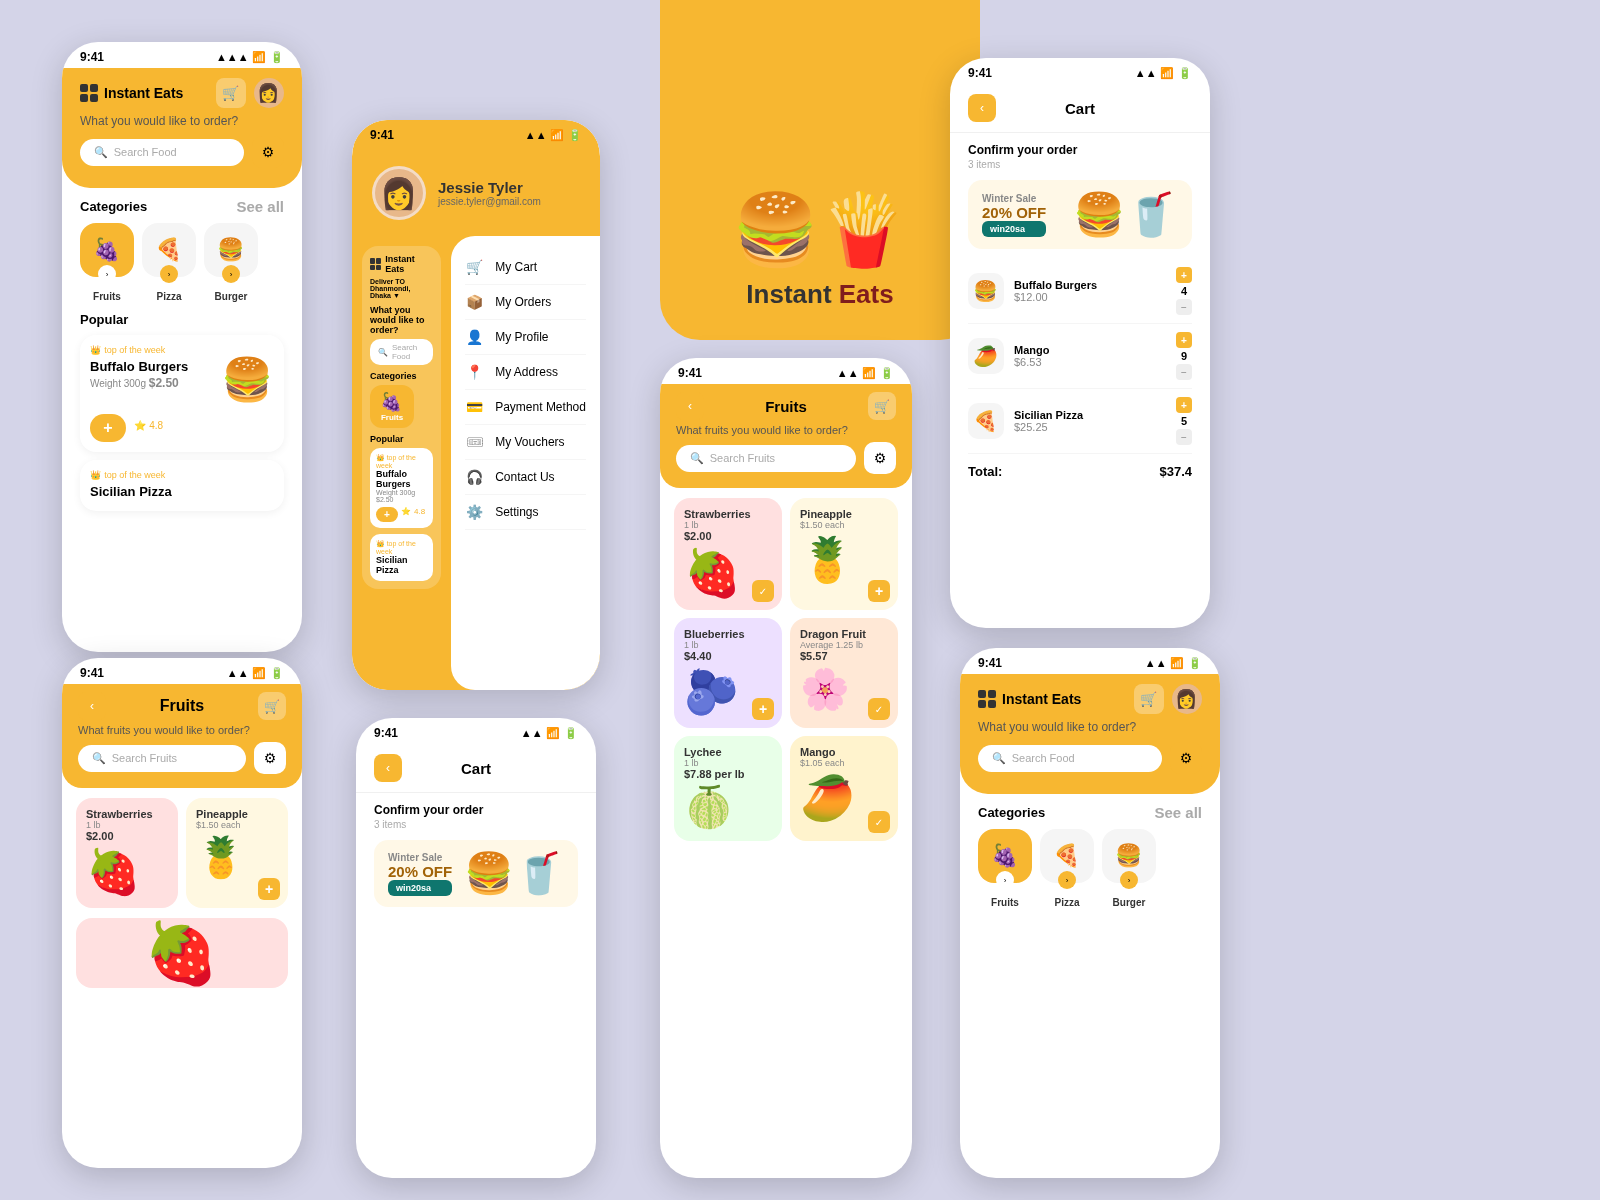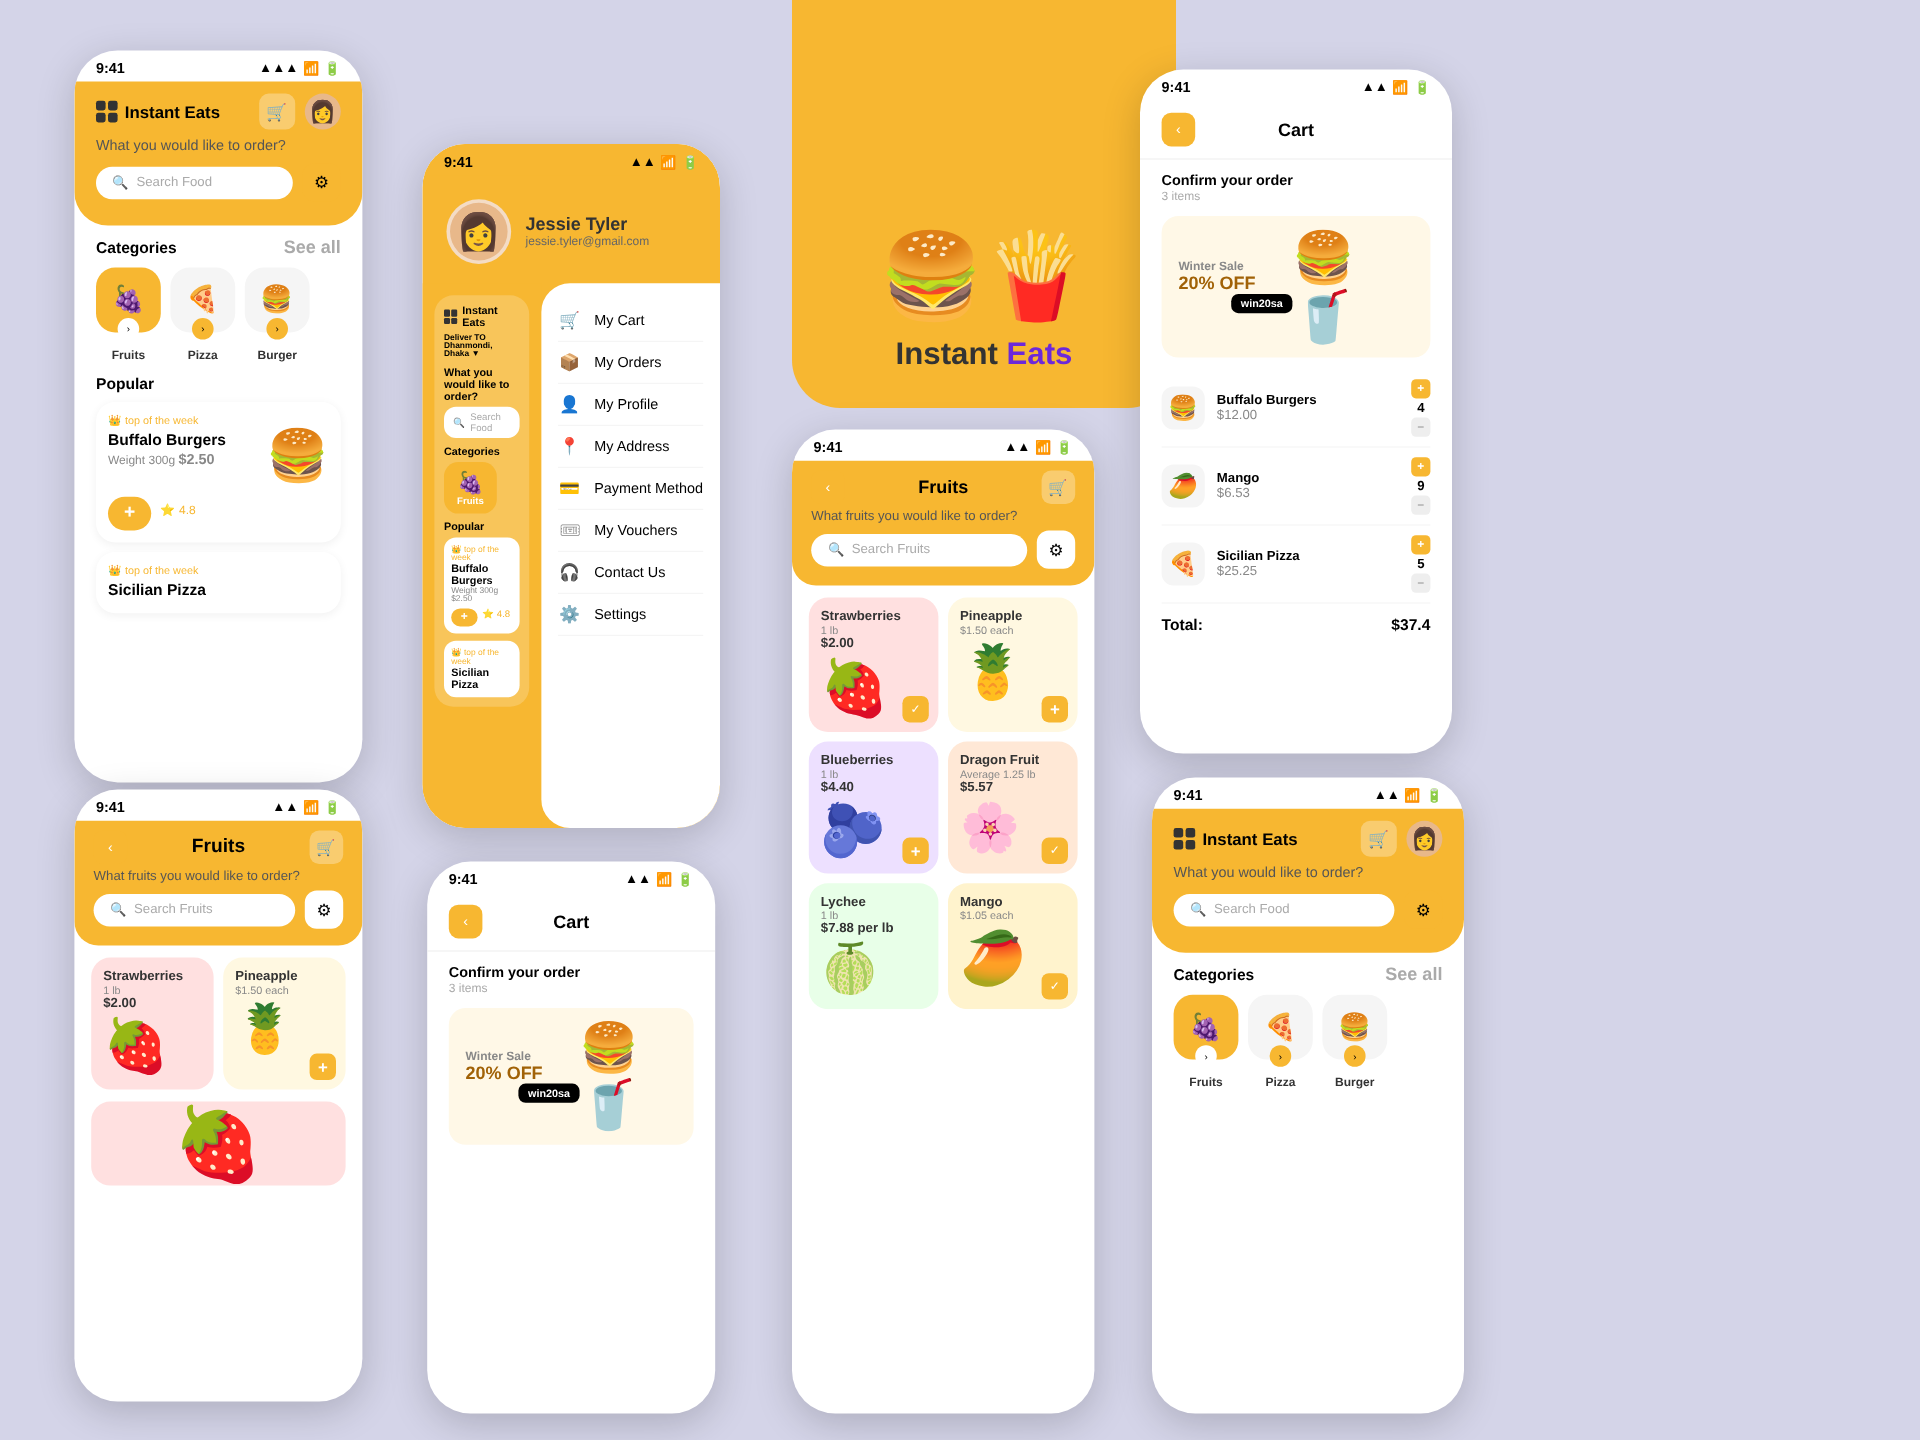--- a/index.html
+++ b/index.html
@@ -223,27 +223,26 @@
       border-radius: 14px;
       padding: 10px 14px;
       display: flex;
       justify-content: space-between;
       align-items: center;
       margin-bottom: 10px;
     }
     .promo-title { font-size: 10px; font-weight: 600; color: #888; }
     .promo-discount { font-size: 15px; font-weight: 800; color: #a16207; }
     .promo-code {
-      background: #000000;
+      background: #0f766e;
       border-radius: 6px;
       padding: 3px 8px;
       font-size: 9px;
       font-weight: 700;
       color: #fff;
-      margin-left: 44px;
     }
 
     .cart-item-row {
       display: flex;
       align-items: center;
       gap: 10px;
       padding: 8px 0;
       border-bottom: 1px solid #f5f5f5;
     }
     .cart-item-img {
@@ -548,21 +547,21 @@
           <span>Settings</span>
         </div>
       </div>
     </div>
   </div>
 </div>
 
 <div style="position:absolute;left:660px;top:0px;width:320px;height:340px;background:#F7B731;border-radius:0 0 40px 40px;display:flex;flex-direction:column;align-items:center;justify-content:flex-end;padding-bottom:30px;">
   <div style="font-size:70px;margin-bottom:8px;">🍔🍟</div>
   <div style="font-size:26px;font-weight:800;color:#333;">
-    <span>Instant </span><span style="color:#6d28d9;">Eats</span>
+    <span>Instant </span><span style="color:#7f1d1d;">Eats</span>
   </div>
 </div>
 
 <div class="phone" style="left:950px; top:58px; width:260px; height:570px;">
   <div class="status-bar">
     <span class="status-time">9:41</span>
     <div class="status-icons">
         <span>▲▲</span>
         <span>📶</span>
         <span>🔋</span>

